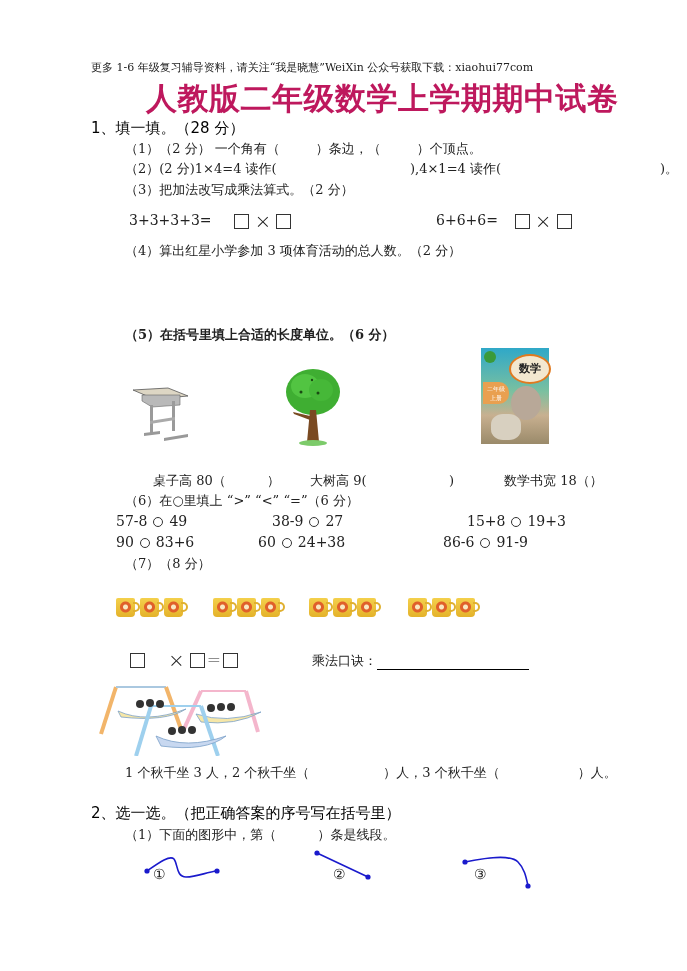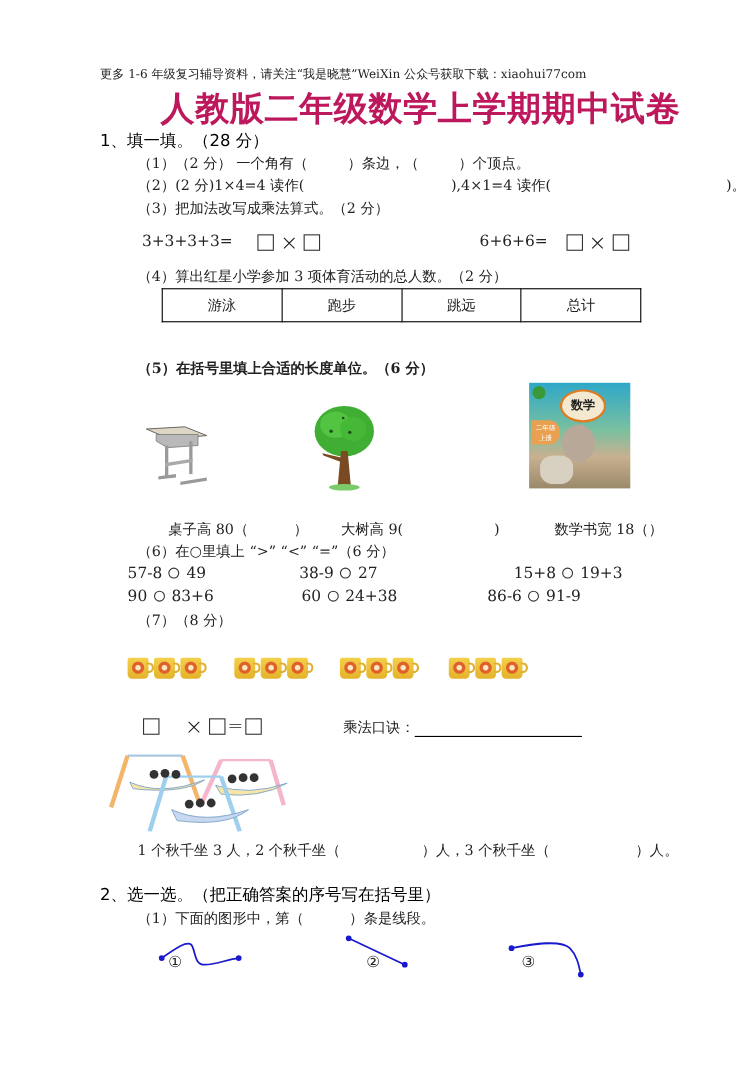--- a/index.html
+++ b/index.html
@@ -54,26 +54,20 @@
 </div>
 <div class="abs expr" style="left:436px;top:212px;">
   <span>6+6+6=</span>
   <span style="display:inline-block;width:8px;"></span>
   <span class="box"></span><span class="times">×</span><span class="box"></span>
 </div>
 
 <div class="abs q" style="left:91px;top:242px;">（4）算出红星小学参加 3 项体育活动的总人数。（2 分）</div>
 <table class="sports">
   <tbody>
-      <tr>
-    <td>游泳</td>
-    <td>跑步</td>
-    <td>跳远</td>
-    <td>总计</td>
-  </tr>
 </tbody>
   </table>
 
 <div class="abs q" style="left:91px;top:326px;font-weight:bold;">（5）在括号里填上合适的长度单位。（6 分）</div>
 
 <svg class="abs" style="left:130px;top:385px;" width="60" height="60" viewBox="0 0 60 60">
   <polygon points="3,5 38,3 58,11 24,14" fill="#ddd6c4" stroke="#555" stroke-width="0.8"></polygon>
   <polygon points="12,10 50,10 50,20 22,22 12,16" fill="#b9b9b9" stroke="#666" stroke-width="0.6"></polygon>
   <rect x="20" y="20" width="3" height="28" fill="#9a9a9a"></rect>
   <rect x="42" y="16" width="3" height="30" fill="#9a9a9a"></rect>
@@ -87,21 +81,21 @@
   <ellipse cx="22" cy="18" rx="14" ry="12" fill="#52c442"></ellipse>
   <ellipse cx="38" cy="22" rx="12" ry="11" fill="#46b838"></ellipse>
   <circle cx="18" cy="24" r="1.5" fill="#1a4a14"></circle>
     <circle cx="35" cy="25" r="1.5" fill="#1a4a14"></circle>
     <circle cx="29" cy="12" r="1.2" fill="#1a4a14"></circle>
   <polygon points="27,42 33,42 36,74 24,74" fill="#7a4a22"></polygon>
   <polygon points="27,48 10,44 11,46 27,52" fill="#7a4a22"></polygon>
   <ellipse cx="30" cy="75" rx="14" ry="3" fill="#7ccb6a"></ellipse>
 </svg>
 
-<div class="abs" style="left:481px;top:348px;width:92px;height:96px;background:linear-gradient(#2fa8c8 0%,#7ac0a0 45%,#c8b090 70%,#9a8a6a 100%);">
+<div class="abs" style="left:481px;top:348px;width:68px;height:96px;background:linear-gradient(#2fa8c8 0%,#7ac0a0 45%,#c8b090 70%,#9a8a6a 100%);">
   <div style="position:absolute;left:3px;top:3px;width:12px;height:12px;border-radius:50%;background:#3a9a3a;"></div>
   <div style="position:absolute;left:28px;top:6px;width:38px;height:26px;border-radius:50%;background:#f3e8d0;border:2px solid #e07a20;font-family:'DejaVu Sans',sans-serif;font-weight:bold;font-size:11px;text-align:center;line-height:26px;color:#222;">数学</div>
   <div style="position:absolute;left:2px;top:34px;width:26px;height:22px;background:#e9a050;border-radius:0 10px 10px 0;font-size:6px;color:#fff;text-align:center;padding-top:3px;box-sizing:border-box;">
     <div>二年级</div>
     <div>上册</div>
   </div>
   <div style="position:absolute;left:30px;top:38px;width:30px;height:34px;border-radius:50%;background:#b8a898;"></div>
   <div style="position:absolute;left:10px;top:66px;width:30px;height:26px;border-radius:40%;background:#d8d0c0;"></div>
 </div>
 
@@ -109,21 +103,21 @@
 <div class="abs q" style="left:276px;top:472px;white-space:pre;">大树高 9(                    )</div>
 <div class="abs q" style="left:470px;top:472px;white-space:pre;">数学书宽 18（）</div>
 
 <div class="abs q" style="left:91px;top:492px;">（6）在○里填上 “&gt;” “&lt;” “=”（6 分）</div>
 
 <div class="abs expr" style="left:116px;top:513px;"><span>57-8</span><span class="circ"></span><span>49</span></div>
 <div class="abs expr" style="left:272px;top:513px;"><span>38-9</span><span class="circ"></span><span>27</span></div>
 <div class="abs expr" style="left:467px;top:513px;"><span>15+8</span><span class="circ"></span><span>19+3</span></div>
 
 <div class="abs expr" style="left:116px;top:534px;"><span>90</span><span class="circ"></span><span>83+6</span></div>
-<div class="abs expr" style="left:274px;top:534px;"><span>60</span><span class="circ"></span><span>24+38</span></div>
+<div class="abs expr" style="left:258px;top:534px;"><span>60</span><span class="circ"></span><span>24+38</span></div>
 <div class="abs expr" style="left:443px;top:534px;"><span>86-6</span><span class="circ"></span><span>91-9</span></div>
 
 <div class="abs q" style="left:91px;top:555px;">（7）（8 分）</div>
 
 <div class="abs" style="left:116px;top:597px;">
   <span class="mug"><span class="body"></span><span class="flower"></span><span class="handle"></span></span><span class="mug"><span class="body"></span><span class="flower"></span><span class="handle"></span></span><span class="mug"><span class="body"></span><span class="flower"></span><span class="handle"></span></span>
 </div>
 <div class="abs" style="left:213px;top:597px;">
   <span class="mug"><span class="body"></span><span class="flower"></span><span class="handle"></span></span><span class="mug"><span class="body"></span><span class="flower"></span><span class="handle"></span></span><span class="mug"><span class="body"></span><span class="flower"></span><span class="handle"></span></span>
 </div>

